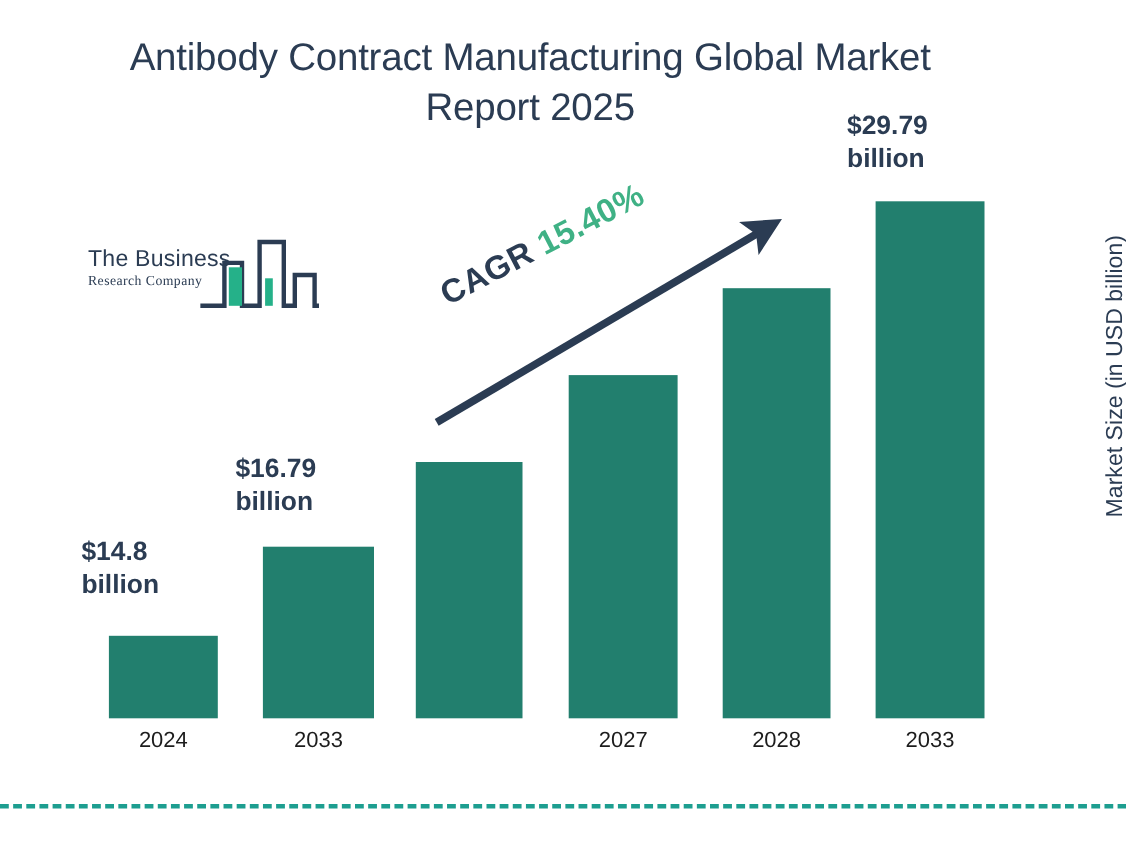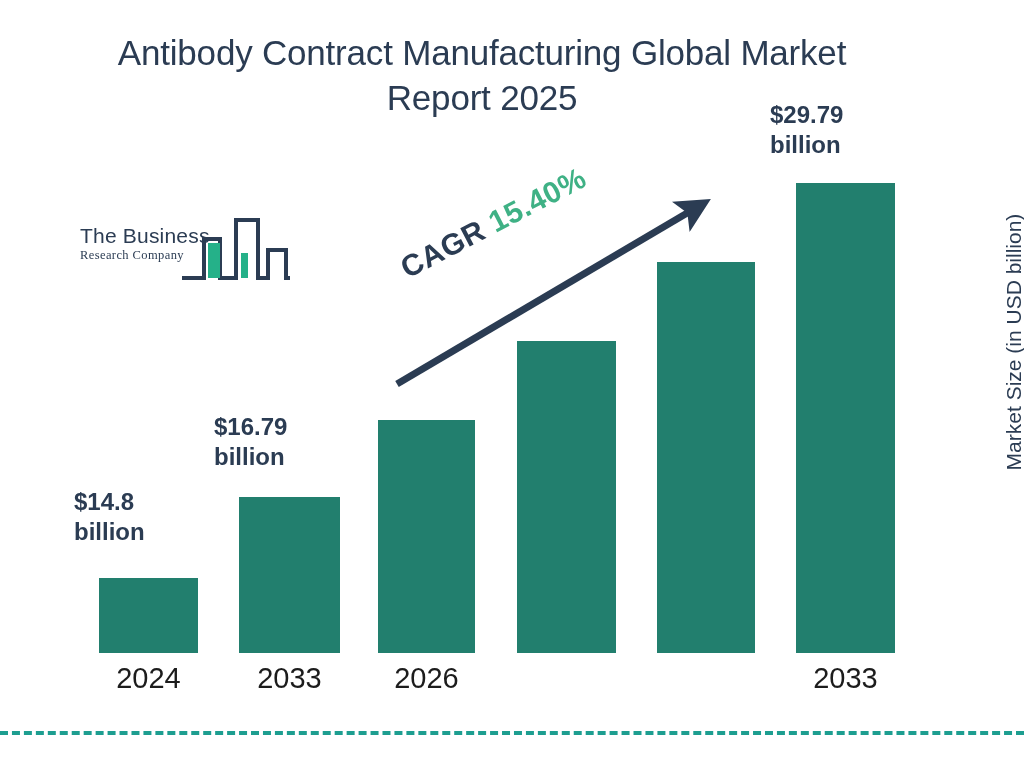--- a/index.html
+++ b/index.html
@@ -87,21 +87,21 @@
     font-weight: bold;
     font-size: 24px;
     line-height: 30px;
     color: #2b3c53;
     white-space: pre-line;
   }
   .tick-label {
     position: absolute;
     text-align: center;
     font-family: "Liberation Sans", sans-serif;
-    font-size: 29px;
+    font-size: 20px;
     color: #1c1c1c;
     top: 662px;
   }
 
   
   .cagr {
     position: absolute;
     left: 403px;
     top: 253px;
     transform: rotate(-27.5deg);
@@ -163,23 +163,24 @@
   <div class="plot">
       <div class="bar" style="left: 99px; width: 99px; top: 578px; height: 75px;"></div>
       <div class="bar-value" style="left: 74px; top: 487px; width: 150px;">$14.8
 billion</div>
       <div class="tick-label" style="left: 88.5px; width: 120px;">2024</div>
       <div class="bar" style="left: 239px; width: 101px; top: 497px; height: 156px;"></div>
       <div class="bar-value" style="left: 214px; top: 412px; width: 150px;">$16.79
 billion</div>
       <div class="tick-label" style="left: 229.5px; width: 120px;">2033</div>
       <div class="bar" style="left: 378px; width: 97px; top: 420px; height: 233px;"></div>
-      <div class="tick-label" style="left: 366.5px; width: 120px;">2026</div>
       <div class="bar" style="left: 517px; width: 99px; top: 341px; height: 312px;"></div>
+      <div class="tick-label" style="left: 506.5px; width: 120px;">2027</div>
       <div class="bar" style="left: 657px; width: 98px; top: 262px; height: 391px;"></div>
+      <div class="tick-label" style="left: 646px; width: 120px;">2028</div>
       <div class="bar" style="left: 796px; width: 99px; top: 183px; height: 470px;"></div>
       <div class="bar-value" style="left: 770px; top: 100px; width: 150px;">$29.79
 billion</div>
       <div class="tick-label" style="left: 785.5px; width: 120px;">2033</div>
     </div>
 
   <svg class="plot" width="1024" height="768" style="pointer-events:none;">
     <defs>
       <marker id="arrowhead" markerWidth="5" markerHeight="5" refX="2.2" refY="2.5" orient="auto">
         <path d="M0,0 L5,2.5 L0,5 L1.1,2.5 Z" fill="#2b3c53"></path>

